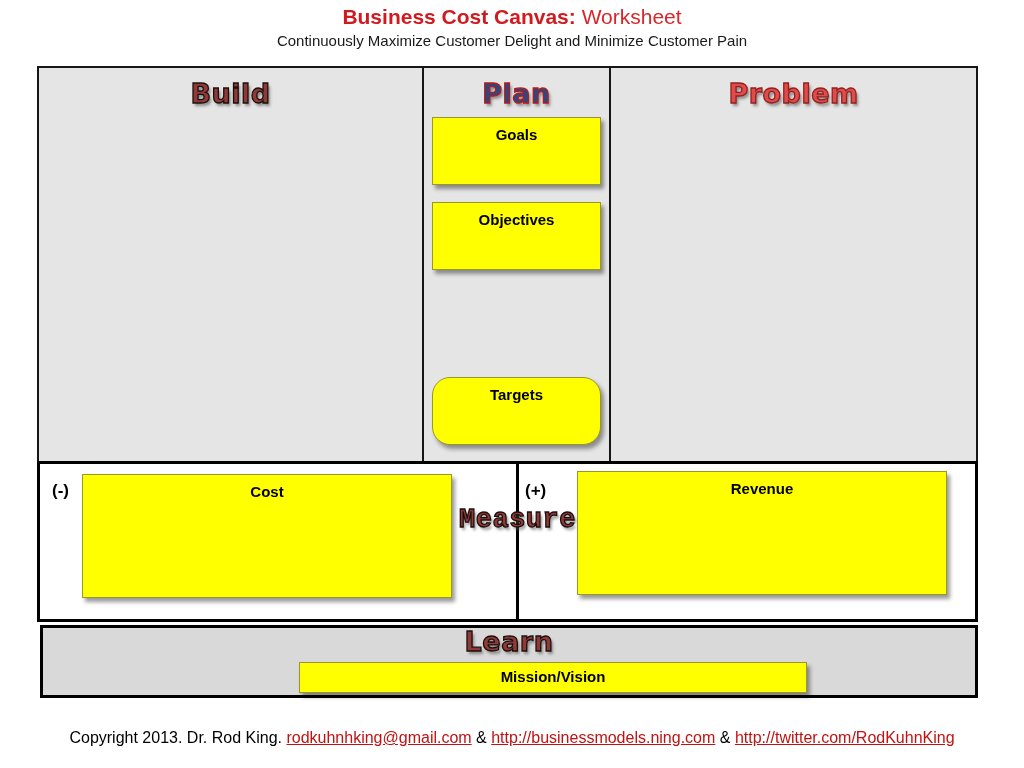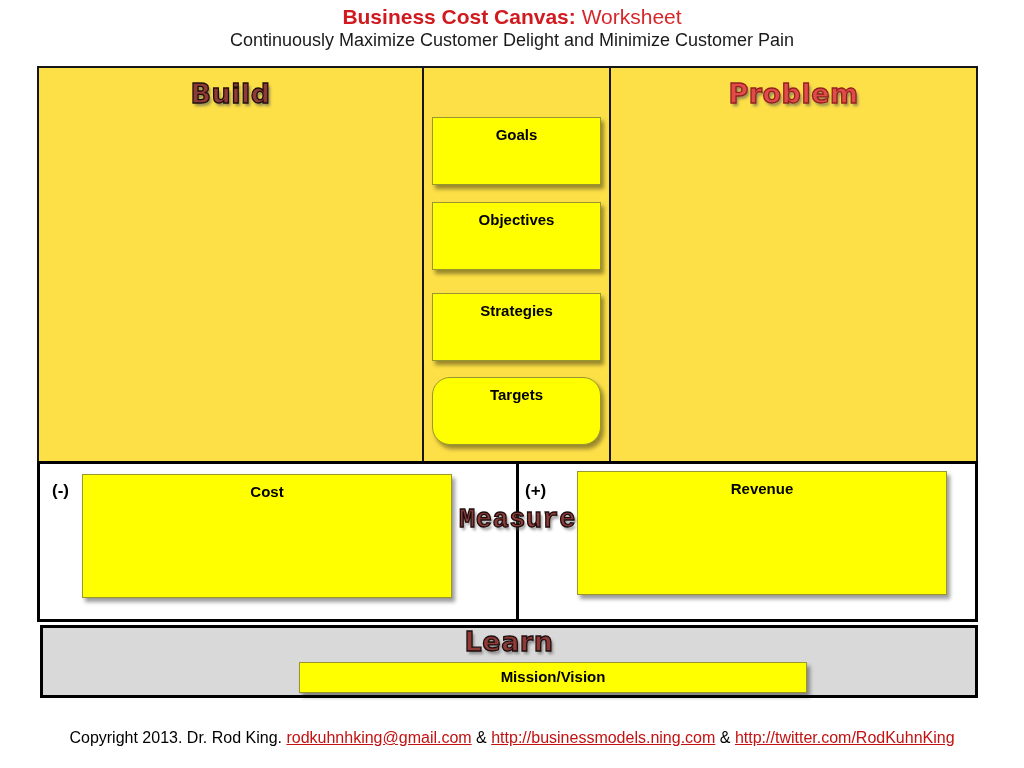--- a/index.html
+++ b/index.html
@@ -4,26 +4,26 @@
 <style>
   * { margin: 0; padding: 0; box-sizing: border-box; }
   html, body { width: 1024px; height: 768px; background: #ffffff; overflow: hidden; }
   body { font-family: "Liberation Sans", "DejaVu Sans", sans-serif; position: relative; }
 
   
   .header { position: absolute; top: 5px; left: 0; width: 1024px; text-align: center; }
   .title-line { font-size: 21px; line-height: 24px; }
   .title-primary { color: #d11a1f; font-weight: bold; }
   .title-secondary { color: #d8262b; font-weight: normal; }
-  .subtitle { font-size: 18px; line-height: 19px; color: #1a1a1a; margin-top: 2px; }
+  .subtitle { font-size: 15px; line-height: 19px; color: #1a1a1a; margin-top: 2px; }
 
   
   .top-section {
     position: absolute; left: 37px; top: 66px; width: 941px; height: 463px;
-    border: 2px solid #161616; background: #fde047; display: flex;
+    border: 2px solid #161616; background: #e5e5e5; display: flex;
   }
   .col { position: relative; height: 100%; }
   .col-build   { width: 385px; border-right: 2px solid #161616; }
   .col-plan    { width: 187px; border-right: 2px solid #161616; }
   .col-problem { flex: 1; }
   .col-heading { position: absolute; top: 10px; left: 0; width: 100%; text-align: center; }
 
   
   .wordart {
     font-weight: bold; font-size: 27px; letter-spacing: 0.5px;
@@ -87,28 +87,26 @@
     <span class="title-primary">Business Cost Canvas:</span><span class="title-secondary"> Worksheet</span>
   </div>
   <div class="subtitle">Continuously Maximize Customer Delight and Minimize Customer Pain</div>
 </div>
 
 <div class="top-section">
   <div class="col col-build">
     <div class="col-heading wordart wa-maroon">Build</div>
   </div>
   <div class="col col-plan">
+    <div class="col-heading wordart wa-blue">Plan</div>
     <div class="sticky plan-box plan-box-0">
       <span class="sticky-label">Goals</span>
     </div>
     <div class="sticky plan-box plan-box-1">
       <span class="sticky-label">Objectives</span>
-    </div>
-    <div class="sticky plan-box plan-box-2">
-      <span class="sticky-label">Strategies</span>
     </div>
     <div class="sticky plan-box plan-box-3">
       <span class="sticky-label">Targets</span>
     </div>
   </div>
   <div class="col col-problem">
     <div class="col-heading wordart wa-red">Problem</div>
   </div>
 </div>
 

